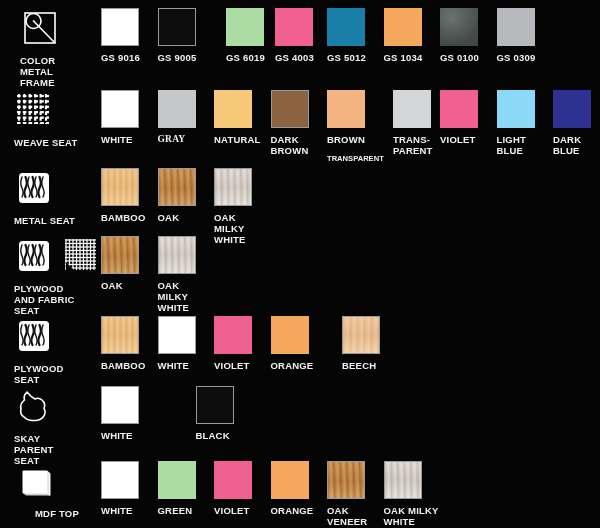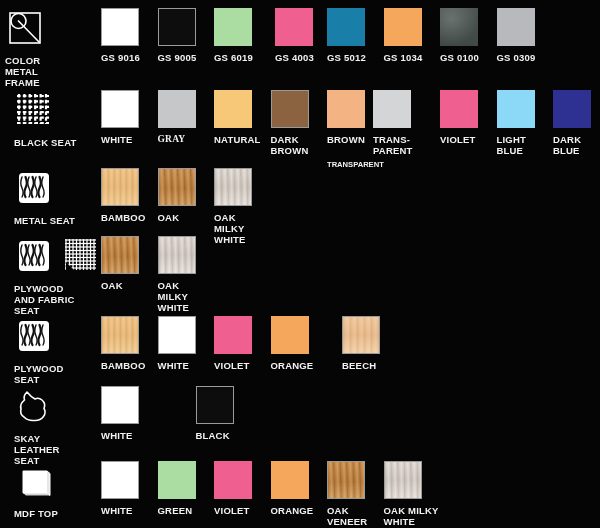--- a/index.html
+++ b/index.html
@@ -76,41 +76,41 @@
     background:
       radial-gradient(circle at 30% 30%, rgba(255,255,255,0.10), rgba(0,0,0,0.18) 70%),
       linear-gradient(180deg,#5c6663,#4e5855);
   }
 </style>
 </head>
 <body>
 
 <div class="sheet" id="sheet">
     <div class="row" style="top: 8px;">
-      <div class="cell cat-cell" style="left: 5px;">
+      <div class="cell cat-cell" style="left: 20px;">
         <div class="icon-wrap">
           <svg class="icon" width="40" height="40" viewBox="0 0 40 40">
         <rect x="5" y="5" width="30" height="30" stroke="#ffffff" fill="none" stroke-width="1.6"></rect>
         <circle cx="13.5" cy="13" r="7.5" stroke="#ffffff" fill="none" stroke-width="1.6"></circle>
         <line x1="13" y1="12.5" x2="34.5" y2="34.5" stroke="#ffffff" fill="none" stroke-width="1.6"></line>
       </svg>
         </div>
         <div class="cat-label">COLOR
 METAL
 FRAME</div>
       </div>
       <div class="cell" style="left: 101px;">
         <div class="swatch  sw-border" style="background: rgb(255, 255, 255);"></div>
         <div class="label">GS 9016</div>
       </div>
       <div class="cell" style="left: 157.5px;">
         <div class="swatch  sw-border" style="background: rgb(13, 13, 13);"></div>
         <div class="label">GS 9005</div>
       </div>
-      <div class="cell" style="left: 214px;">
+      <div class="cell" style="left: 226px;">
         <div class="swatch " style="background: rgb(171, 220, 162);"></div>
         <div class="label">GS 6019</div>
       </div>
       <div class="cell" style="left: 275px;">
         <div class="swatch " style="background: rgb(239, 95, 143);"></div>
         <div class="label">GS 4003</div>
       </div>
       <div class="cell" style="left: 327px;">
         <div class="swatch " style="background: rgb(26, 127, 168);"></div>
         <div class="label">GS 5012</div>
@@ -139,21 +139,21 @@
             <line x1="15.8" y1="4" x2="15.8" y2="34" stroke="#fff" stroke-width="2.2" stroke-dasharray="3.6 2.2"></line>
             <line x1="3" y1="16.8" x2="35" y2="16.8" stroke="#fff" stroke-width="2.2" stroke-dasharray="3.6 2.2"></line>
             <line x1="21.200000000000003" y1="4" x2="21.200000000000003" y2="34" stroke="#fff" stroke-width="2.2" stroke-dasharray="3.6 2.2"></line>
             <line x1="3" y1="22.200000000000003" x2="35" y2="22.200000000000003" stroke="#fff" stroke-width="2.2" stroke-dasharray="3.6 2.2"></line>
             <line x1="26.6" y1="4" x2="26.6" y2="34" stroke="#fff" stroke-width="2.2" stroke-dasharray="3.6 2.2"></line>
             <line x1="3" y1="27.6" x2="35" y2="27.6" stroke="#fff" stroke-width="2.2" stroke-dasharray="3.6 2.2"></line>
             <line x1="32" y1="4" x2="32" y2="34" stroke="#fff" stroke-width="2.2" stroke-dasharray="3.6 2.2"></line>
             <line x1="3" y1="33" x2="35" y2="33" stroke="#fff" stroke-width="2.2" stroke-dasharray="3.6 2.2"></line>
           </svg>
         </div>
-        <div class="cat-label">BLACK SEAT</div>
+        <div class="cat-label">WEAVE SEAT</div>
       </div>
       <div class="cell" style="left: 101px;">
         <div class="swatch  sw-border" style="background: rgb(255, 255, 255);"></div>
         <div class="label">WHITE</div>
       </div>
       <div class="cell" style="left: 157.5px; font-family: Liberation Serif, serif;">
         <div class="swatch " style="background: rgb(198, 199, 201);"></div>
         <div class="label">GRAY</div>
       </div>
       <div class="cell" style="left: 214px;">
@@ -161,23 +161,23 @@
         <div class="label">NATURAL</div>
       </div>
       <div class="cell" style="left: 270.5px;">
         <div class="swatch  sw-border" style="background: rgb(139, 99, 64);"></div>
         <div class="label">DARK
 BROWN</div>
       </div>
       <div class="cell" style="left: 327px;">
         <div class="swatch " style="background: rgb(243, 179, 130);"></div>
         <div class="label">BROWN</div>
-        <div class="label sub" style="margin-top: 14px;">TRANSPARENT</div>
-      </div>
-      <div class="cell" style="left: 373px;">
+        <div class="label sub" style="margin-top: 8px;">TRANSPARENT</div>
+      </div>
+      <div class="cell" style="left: 393px;">
         <div class="swatch " style="background: rgb(212, 213, 215);"></div>
         <div class="label">TRANS-
 PARENT</div>
       </div>
       <div class="cell" style="left: 440px;">
         <div class="swatch " style="background: rgb(239, 95, 143);"></div>
         <div class="label">VIOLET</div>
       </div>
       <div class="cell" style="left: 496.5px;">
         <div class="swatch " style="background: rgb(139, 217, 247);"></div>
@@ -310,34 +310,34 @@
       </div>
     </div>
     <div class="row" style="top: 386px;">
       <div class="cell cat-cell" style="left: 14px;">
         <div class="icon-wrap">
           <svg class="icon" width="40" height="40" viewBox="0 0 40 40">
         <path d="M13 6 q-4 4 -2.5 8 q-5 4 -3.5 9 q-1.5 5 3 8 q4 4 10 3.5 q6 0.5 9.5 -4 q3 -4 0.5 -8 q2 -5 -2 -8.5 q-3.5 -3 -7 -1 q-4 -2 -8 -7 z" stroke="#ffffff" fill="none" stroke-width="1.6" stroke-linejoin="round"></path>
       </svg>
         </div>
         <div class="cat-label">SKAY
-LEATHER
+PARENT
 SEAT</div>
       </div>
       <div class="cell" style="left: 101px;">
         <div class="swatch  sw-border" style="background: rgb(255, 255, 255);"></div>
         <div class="label">WHITE</div>
       </div>
       <div class="cell" style="left: 157.5px; padding-left: 38px;">
         <div class="swatch  sw-border" style="background: rgb(13, 13, 13);"></div>
         <div class="label">BLACK</div>
       </div>
     </div>
     <div class="row" style="top: 461px;">
-      <div class="cell cat-cell" style="left: 14px;">
+      <div class="cell cat-cell" style="left: 14px; text-align: center;">
         <div class="icon-wrap">
           <svg class="icon" width="40" height="40" viewBox="0 0 40 40">
         <path d="M9 10 h24 v22 h-24 z" fill="#ffffff"></path>
         <path d="M33 10 l3 2.5 v22 l-3 -2.5 z" fill="#e6e6e6"></path>
         <path d="M9 32 l3 2.5 h24 l-3 -2.5 z" fill="#d2d2d2"></path>
         <path d="M9 10 h24 l3 2.5 v22 l-3 -2.5 h-24 z" fill="none" stroke="#ffffff" stroke-width="1"></path>
       </svg>
         </div>
         <div class="cat-label">MDF TOP</div>
       </div>

